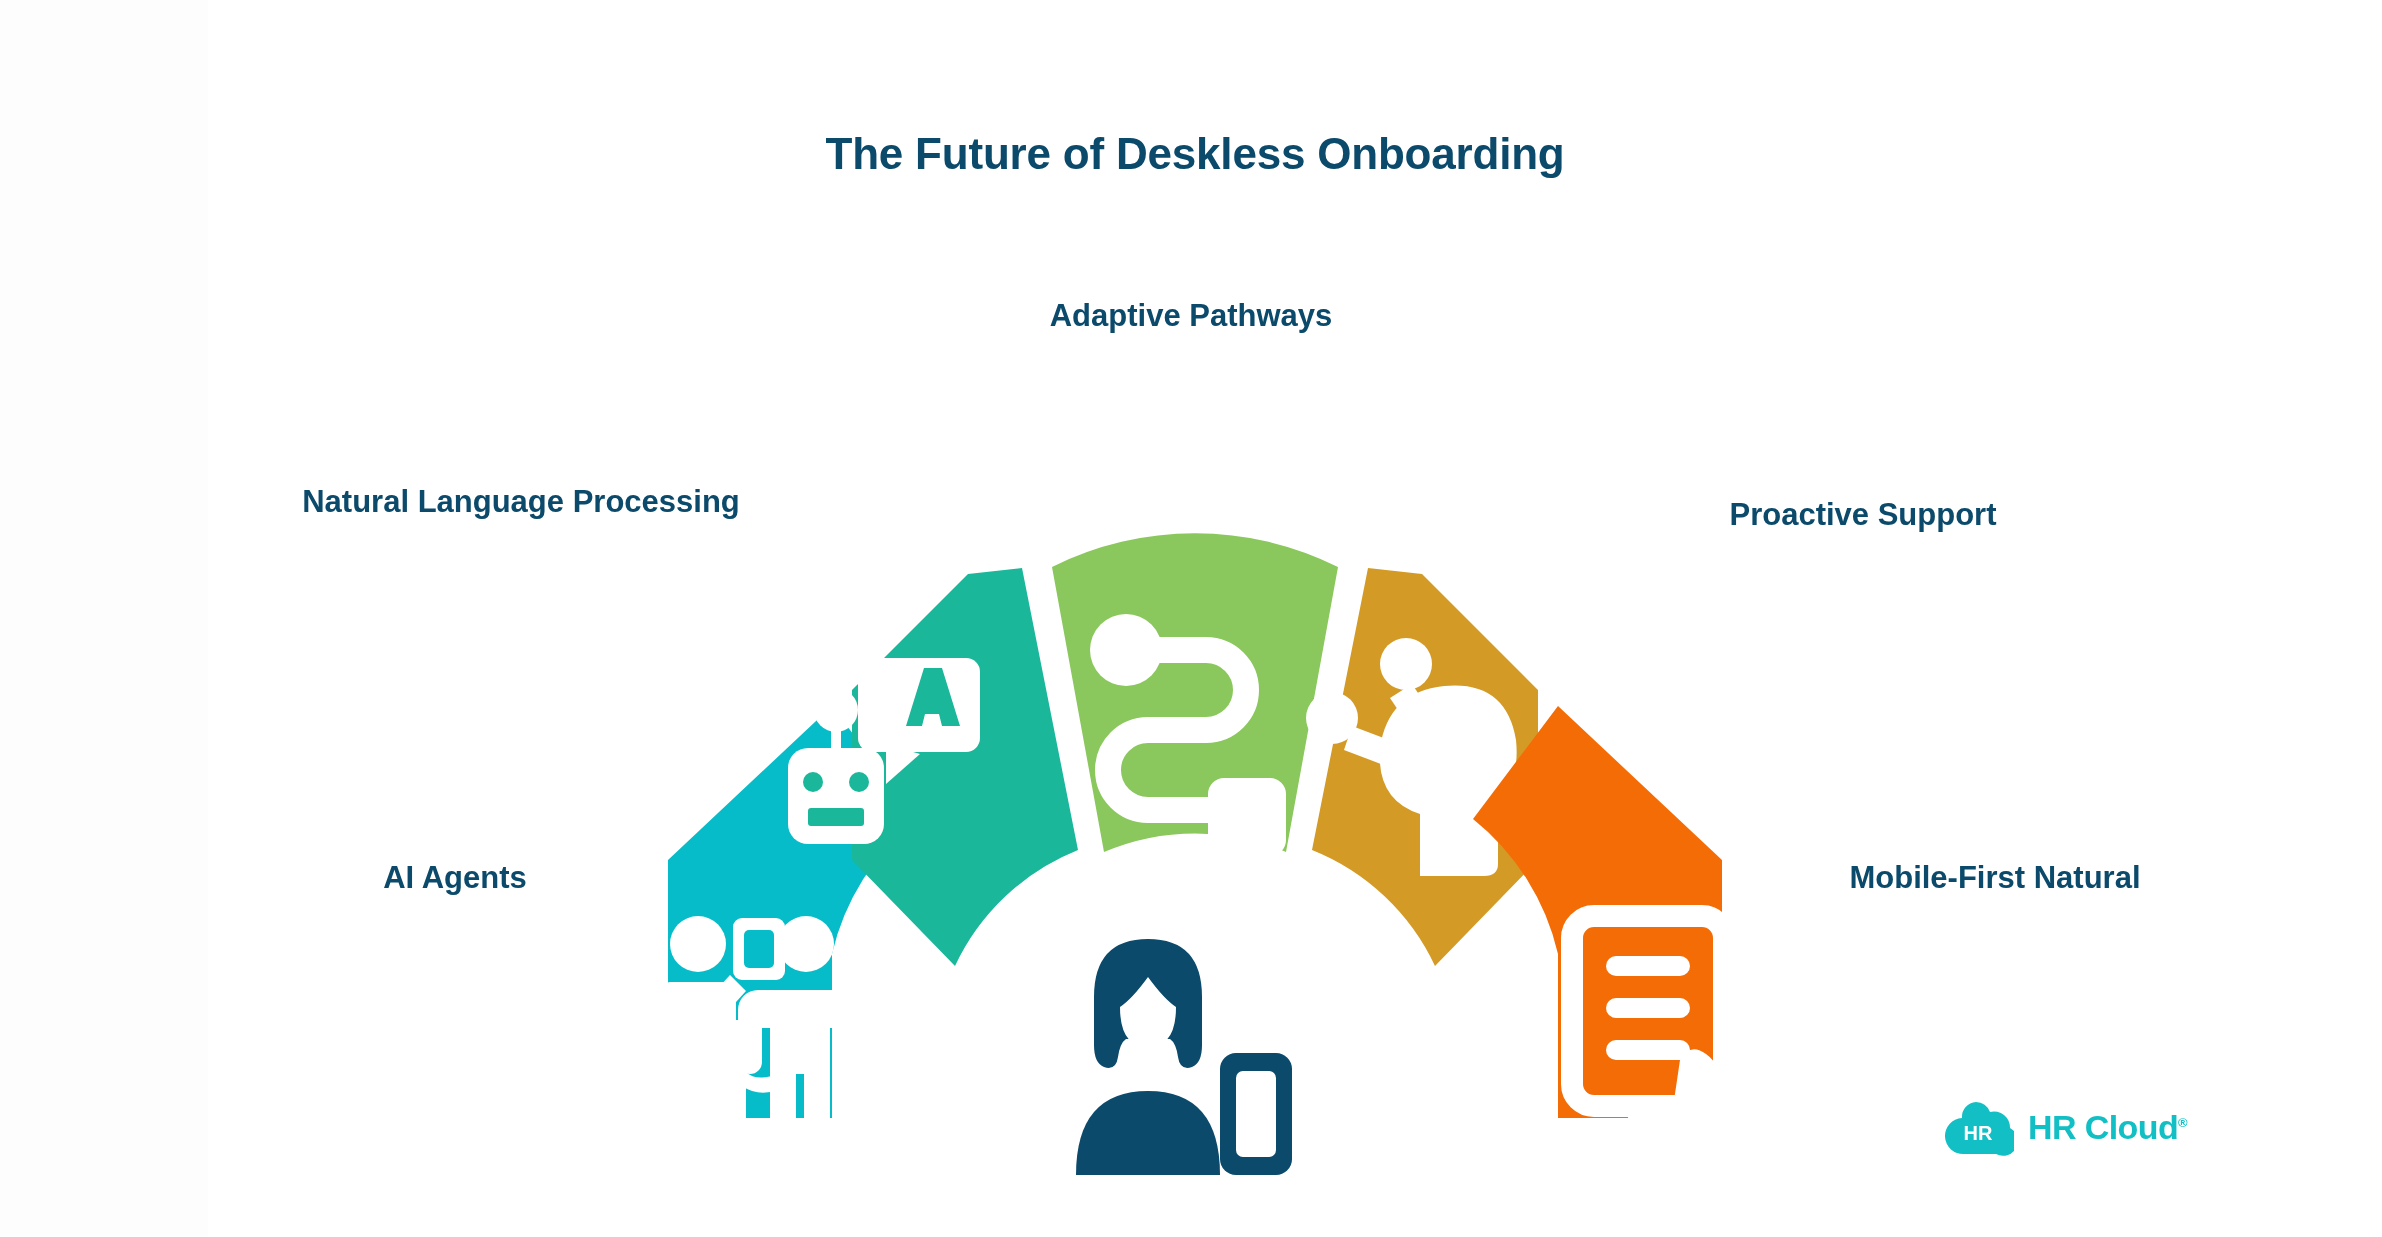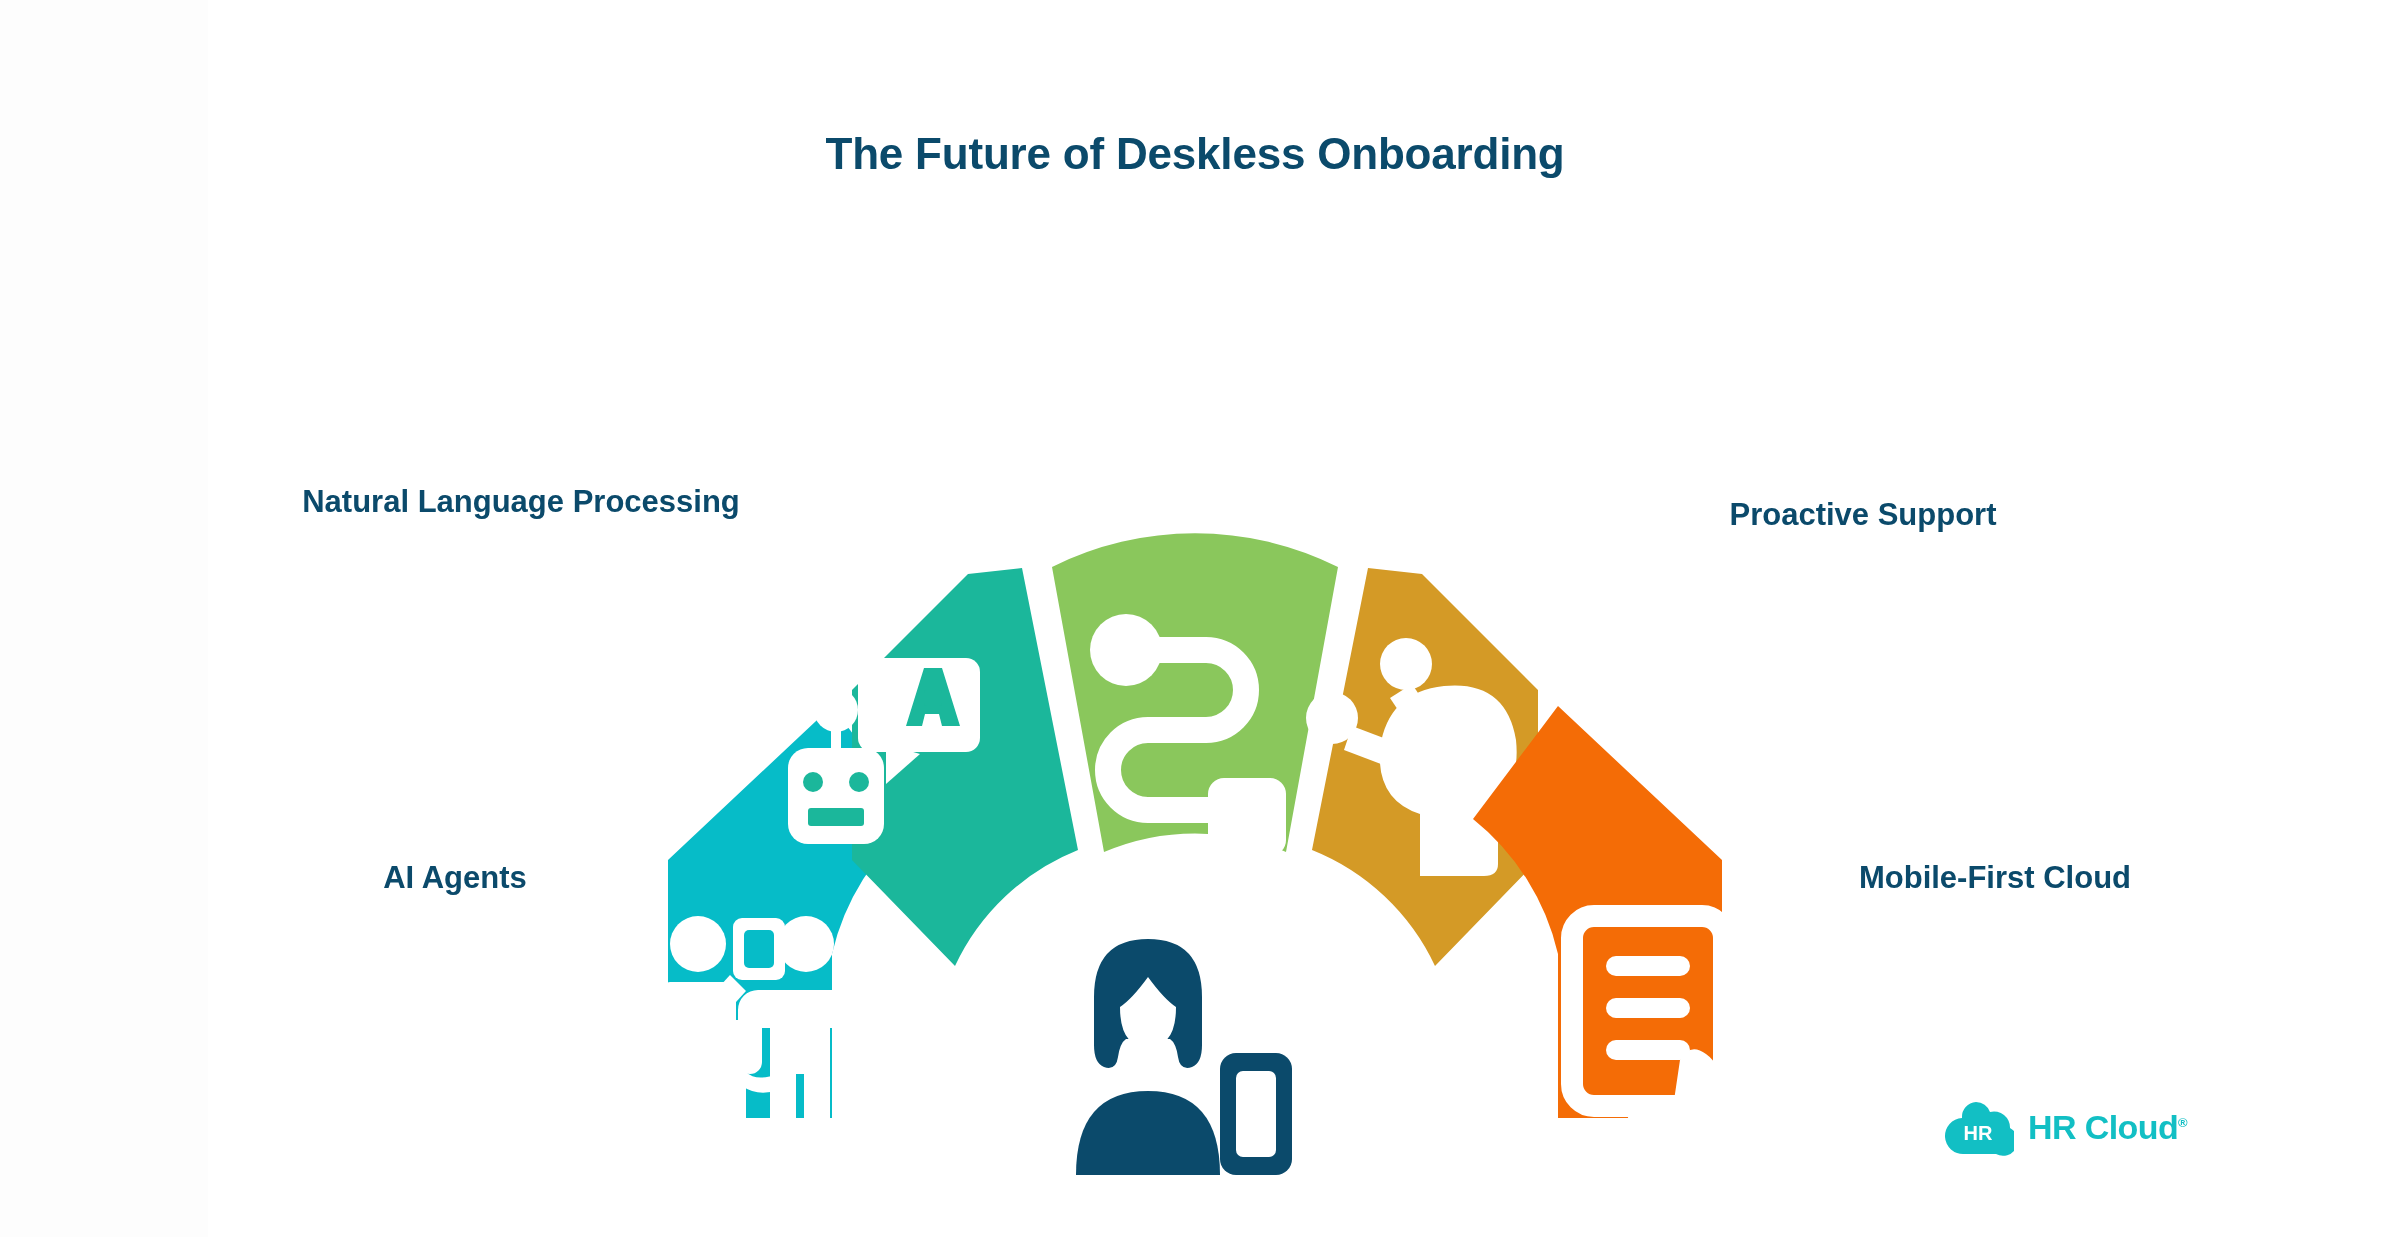--- a/index.html
+++ b/index.html
@@ -111,28 +111,29 @@
 </style>
 </head>
 <body>
 
 <div class="canvas">
 
   <div class="left-margin-strip"></div>
 
   <div class="page-title">The Future of Deskless Onboarding</div>
 
+  <div class="label label-top">Adaptive Pathways</div>
 
   <div class="label label-upper-left">Natural Language Processing</div>
 
   <div class="label label-upper-right">Proactive Support</div>
 
   <div class="label label-lower-left">AI Agents</div>
 
-  <div class="label label-lower-right">Mobile-First Cloud</div>
+  <div class="label label-lower-right">Mobile-First Natural</div>
 
   <div class="fan-wrap">
     <svg class="fan-svg" viewBox="0 0 1250 620" xmlns="http://www.w3.org/2000/svg">
 
       <g>
         <path id="seg-ai-agents" d="M 98 598
                  L 98 340
                  L 262 186
                  L 347 299
                  A 243 243 0 0 0 262 434

